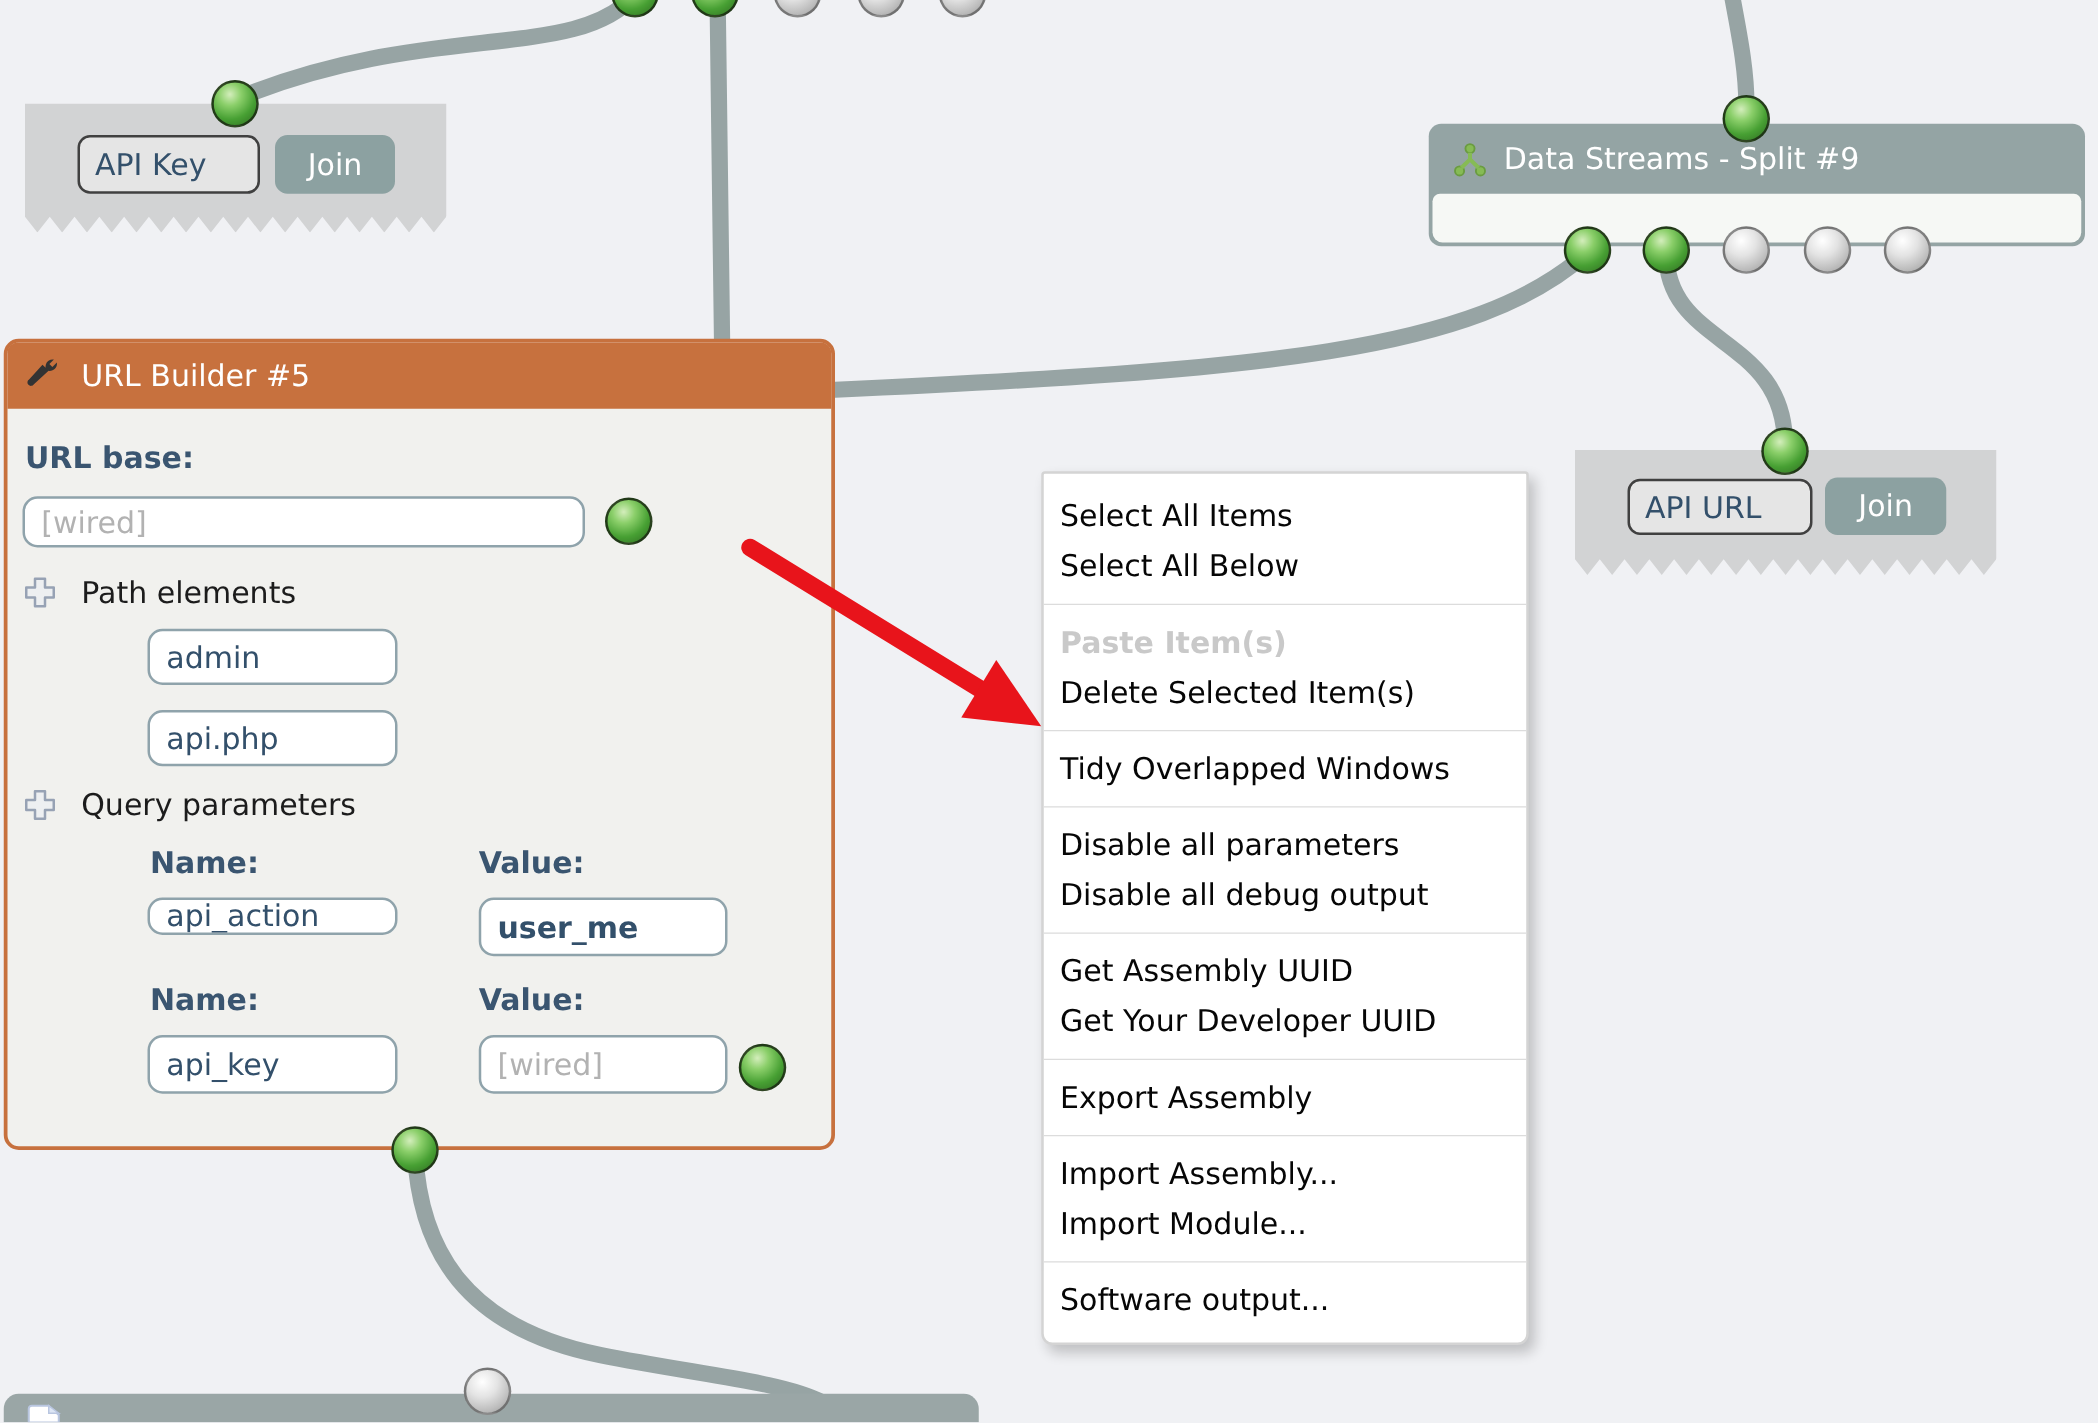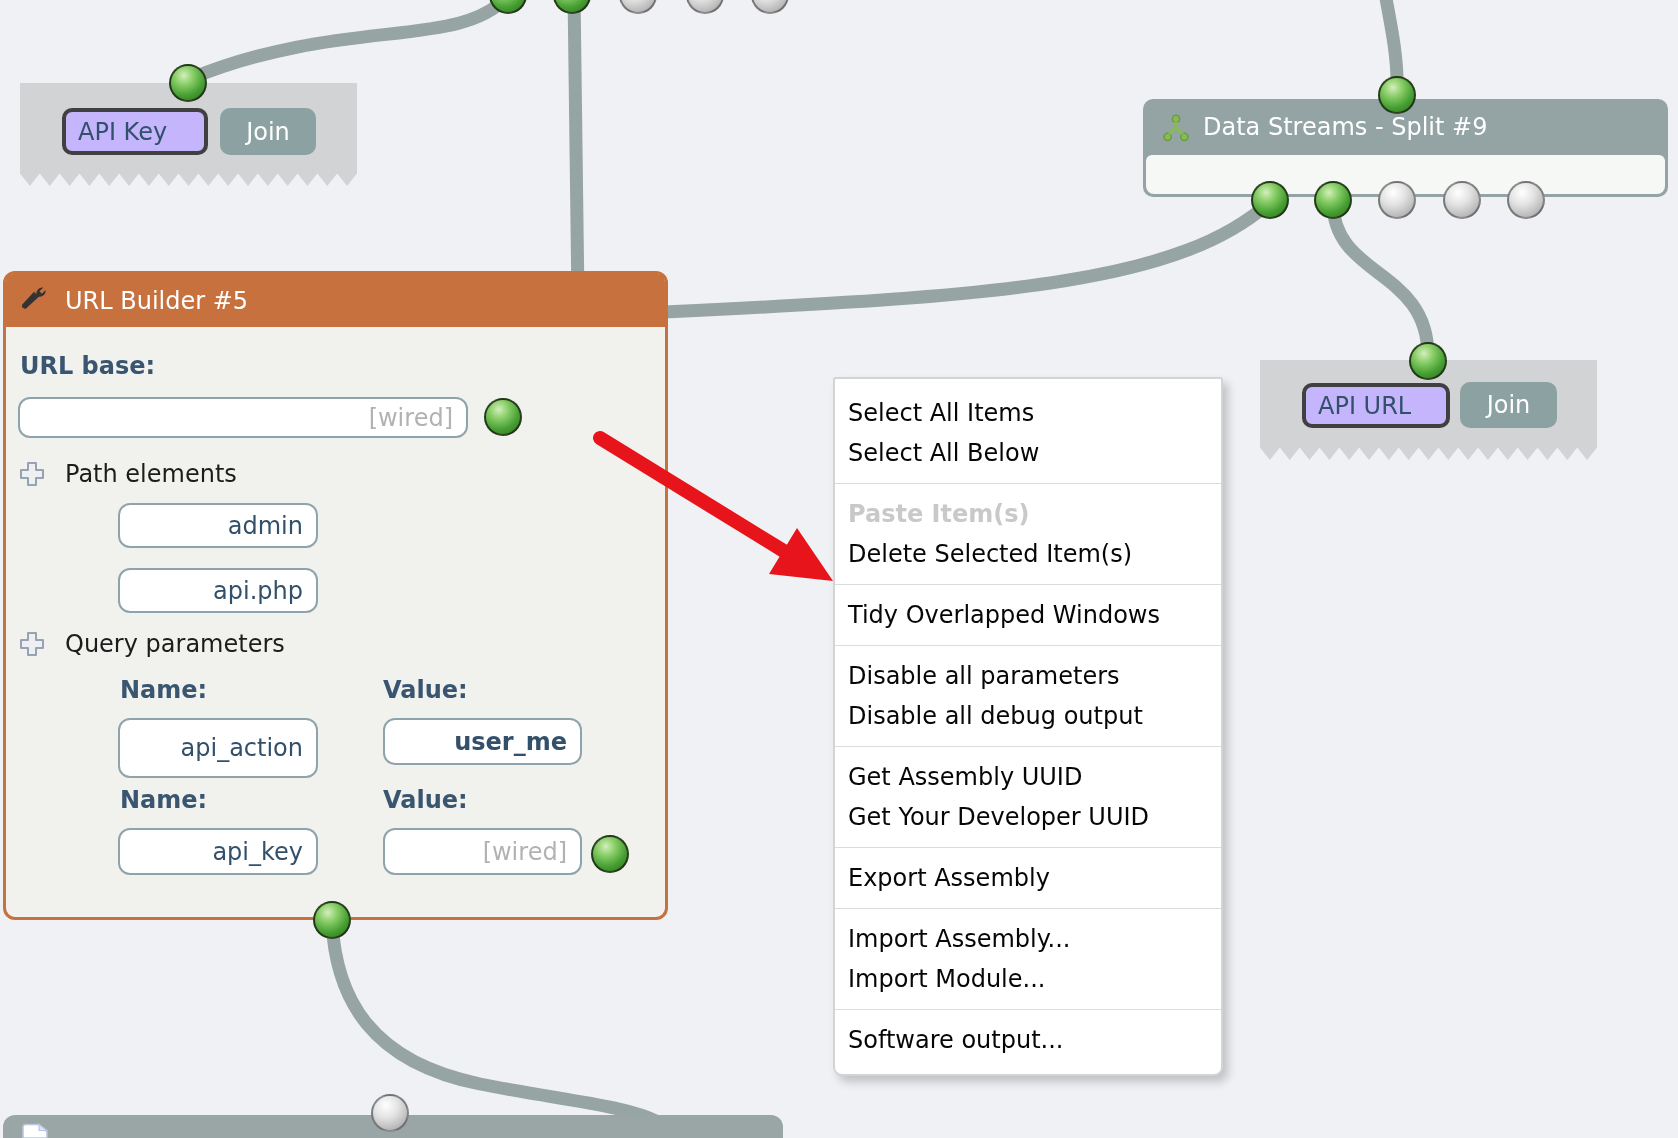--- a/index.html
+++ b/index.html
@@ -3,36 +3,36 @@
 <meta charset="utf-8">
 <style>
   html,body{margin:0;padding:0;background:#f0f1f4;}
   #canvas{position:relative;width:1678px;height:1138px;overflow:hidden;
     font-family:"DejaVu Sans","Liberation Sans",sans-serif;background:#f0f1f4;}
   svg.layer{position:absolute;left:0;top:0;pointer-events:none;}
   
   .node-card{position:absolute;background:#d2d3d4;}
   .zig{position:absolute;height:14px;background:#d2d3d4;
     clip-path:polygon(0 0,100% 0,100% 10%,97.06% 100%,94.12% 10%,91.18% 100%,88.24% 10%,85.29% 100%,82.35% 10%,79.41% 100%,76.47% 10%,73.53% 100%,70.59% 10%,67.65% 100%,64.71% 10%,61.76% 100%,58.82% 10%,55.88% 100%,52.94% 10%,50% 100%,47.06% 10%,44.12% 100%,41.18% 10%,38.24% 100%,35.29% 10%,32.35% 100%,29.41% 10%,26.47% 100%,23.53% 10%,20.59% 100%,17.65% 10%,14.71% 100%,11.76% 10%,8.82% 100%,5.88% 10%,2.94% 100%,0 10%);}
-  .mini-input{position:absolute;box-sizing:border-box;background:#c4b5fd;border:4px solid #404040;
+  .mini-input{position:absolute;box-sizing:border-box;background:#e5e5e5;border:2px solid #404040;
     border-radius:10px;font:24px "DejaVu Sans","Liberation Sans",sans-serif;color:#33506b;
     padding:0 12px;outline:none;}
   .join-btn{position:absolute;box-sizing:border-box;background:#8ca1a1;border:none;border-radius:10px;
     color:#fff;font:24px "DejaVu Sans","Liberation Sans",sans-serif;cursor:pointer;}
   
   #url-builder{position:absolute;left:3px;top:271px;width:665px;height:649px;box-sizing:border-box;
     border:3px solid #c7713e;border-radius:12px;background:#f1f1ee;}
   #ub-header{position:absolute;left:0;top:0;right:0;height:53px;background:#c7713e;
     border-radius:8px 8px 0 0;display:flex;align-items:center;}
   #ub-header .ttl{color:#fff;font-size:24px;margin-left:14px;}
   .panel-label{position:absolute;font-weight:bold;font-size:24px;color:#3a5570;}
   .section-label{position:absolute;font-size:24px;color:#1c1c1c;line-height:28px;}
   .ub-input{position:absolute;box-sizing:border-box;background:#fff;border:2px solid #8fa3ab;
     border-radius:12px;font:24px "DejaVu Sans","Liberation Sans",sans-serif;color:#33506b;
-    padding:0 13px;outline:none;text-align:right;}
+    padding:0 13px;outline:none;}
   .ub-input::placeholder{color:#b2b2b2;opacity:1;}
   .plus-ico{position:absolute;width:28px;height:28px;cursor:pointer;}
   
   #ds-node{position:absolute;left:1143px;top:99px;width:525px;height:98px;background:#94a4a4;
     border-radius:10px;}
   #ds-head{position:absolute;left:0;top:0;right:0;height:56px;display:flex;align-items:center;}
   #ds-head .ttl{color:#fff;font-size:24px;margin-left:60px;}
   #ds-body{position:absolute;left:3px;top:56px;width:519px;height:39px;background:#f6f8f5;
     border-radius:6px 6px 8px 8px;}
   
@@ -115,21 +115,21 @@
     <input class="ub-input" style="left: 112px; top: 229px; width: 200px; height: 45px;" readonly="" value="admin">
     <input class="ub-input" style="left: 112px; top: 294px; width: 200px; height: 45px;" readonly="" value="api.php">
 
     <svg class="plus-ico" style="left:12px;top:356px;" viewBox="0 0 28 28">
       <path d="M10 3h8v7h7v8h-7v7h-8v-7H3v-8h7z" fill="#edeff1" stroke="#97a2b4" stroke-width="2" stroke-linejoin="round"></path>
     </svg>
     <div class="section-label" style="left:59px;top:356px;">Query parameters</div>
 
     <div class="panel-label" style="left:114px;top:402px;">Name:</div>
     <div class="panel-label" style="left:377px;top:402px;">Value:</div>
-    <input class="ub-input" style="left: 112px; top: 444px; width: 200px; height: 60px;" readonly="" value="api_action">
+    <input class="ub-input" style="left: 112px; top: 444px; width: 200px; height: 30px;" readonly="" value="api_action">
     <input class="ub-input" style="left: 377px; top: 444px; width: 199px; height: 47px; font-weight: bold;" readonly="" value="user_me">
 
     <div class="panel-label" style="left:114px;top:512px;">Name:</div>
     <div class="panel-label" style="left:377px;top:512px;">Value:</div>
     <input class="ub-input" style="left: 112px; top: 554px; width: 200px; height: 47px;" readonly="" value="api_key">
     <input class="ub-input" style="left: 377px; top: 554px; width: 199px; height: 47px;" readonly="" placeholder="[wired]">
   </div>
 
   <div id="bottom-node">
     <svg width="30" height="15" viewBox="0 0 30 15" style="position:absolute;left:17px;top:8px;">

